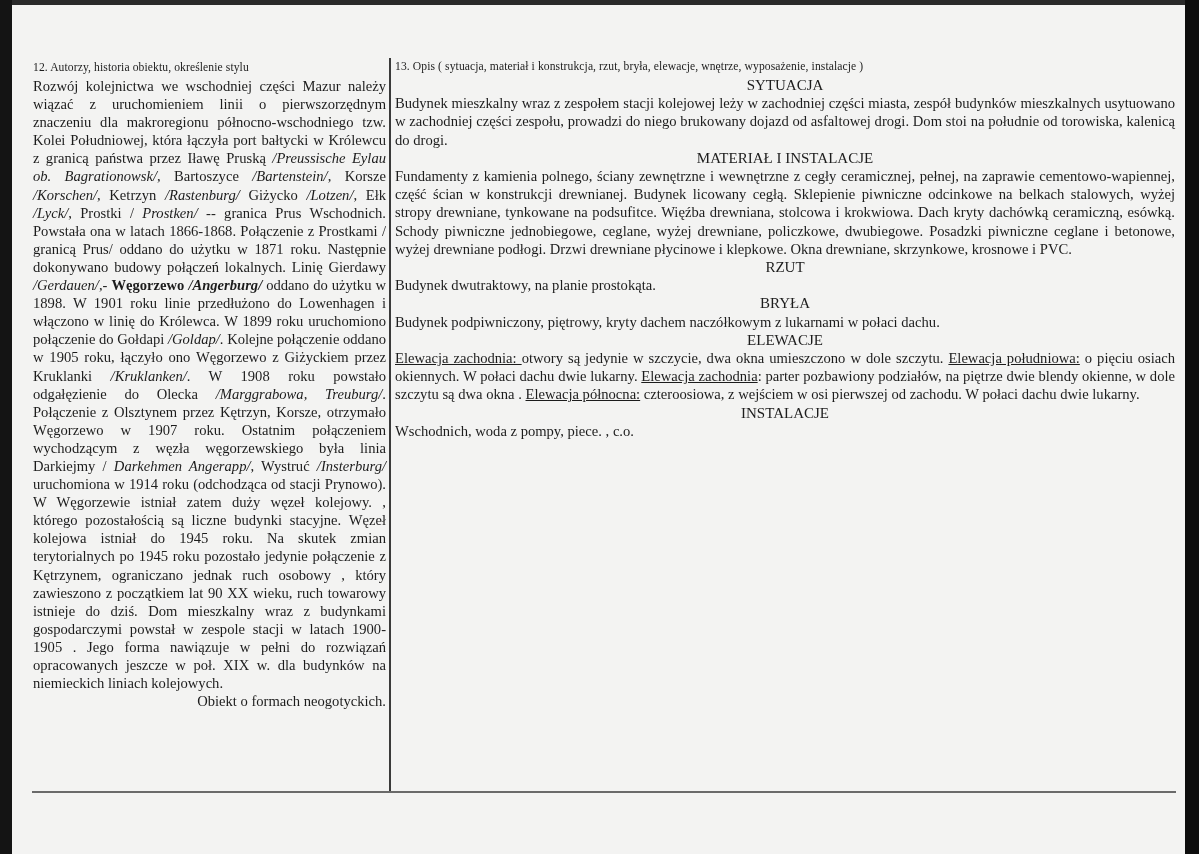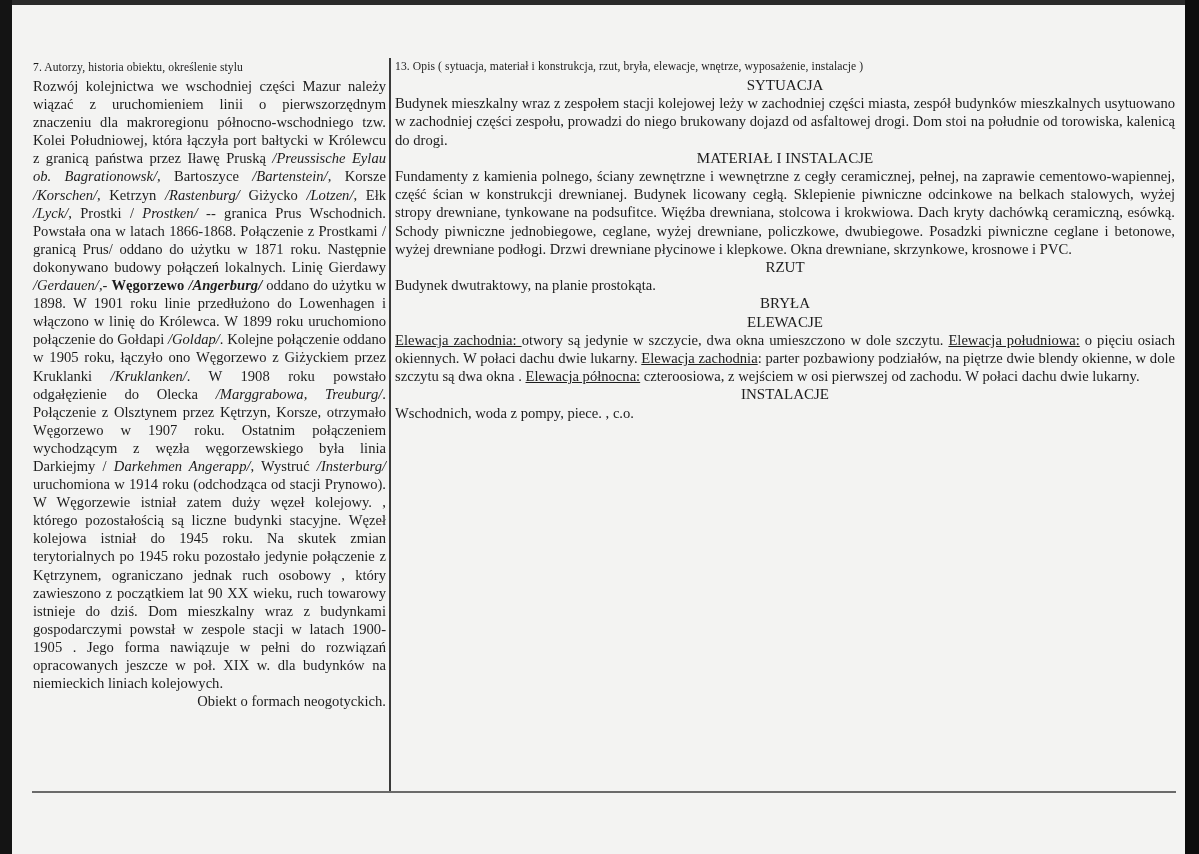--- a/index.html
+++ b/index.html
@@ -51,21 +51,21 @@
 
 <div class="top-shadow"></div>
 <div class="left-shadow"></div>
 <div class="page"></div>
 <div class="right-shadow"></div>
 
 <div class="vdivider"></div>
 <div class="hdivider"></div>
 
 <div class="col-left">
-  <div class="section-heading-small">7. Autorzy, historia obiektu, określenie stylu</div>
+  <div class="section-heading-small">12. Autorzy, historia obiektu, określenie stylu</div>
   <div class="para">
     <p><span>Rozwój kolejnictwa we wschodniej części Mazur należy wiązać z uruchomieniem linii o pierwszorzędnym znaczeniu dla makroregionu północno-wschodniego tzw. Kolei Południowej, która łączyła port bałtycki w Królewcu z granicą państwa  przez Iławę Pruską </span><span class="it">/Preussische Eylau ob. Bagrationowsk/</span><span>, Bartoszyce </span><span class="it">/Bartenstein/</span><span>, Korsze </span><span class="it">/Korschen/</span><span>, Ketrzyn </span><span class="it">/Rastenburg/</span><span> Giżycko </span><span class="it">/Lotzen/</span><span>, Ełk </span><span class="it">/Lyck/</span><span>, Prostki / </span><span class="it">Prostken/</span><span> -- granica Prus Wschodnich. Powstała ona w latach 1866-1868. Połączenie z Prostkami / granicą Prus/ oddano do użytku w 1871 roku. Następnie dokonywano budowy połączeń lokalnych. Linię Gierdawy </span><span class="it">/Gerdauen/</span><span>,- </span><span class="b">Węgorzewo </span><span class="b it">/Angerburg/</span><span> oddano do użytku w 1898. W 1901 roku linie przedłużono do Lowenhagen i włączono w linię do Królewca. W 1899 roku uruchomiono połączenie do Gołdapi </span><span class="it">/Goldap/</span><span>. Kolejne połączenie oddano w 1905 roku, łączyło ono Węgorzewo z Giżyckiem  przez Kruklanki </span><span class="it">/Kruklanken/</span><span>. W 1908 roku powstało odgałęzienie do Olecka </span><span class="it">/Marggrabowa, Treuburg/</span><span>. Połączenie z Olsztynem przez Kętrzyn, Korsze, otrzymało Węgorzewo w  1907 roku. Ostatnim połączeniem wychodzącym z węzła węgorzewskiego była linia  Darkiejmy / </span><span class="it">Darkehmen Angerapp/</span><span>, Wystruć </span><span class="it">/Insterburg/</span><span> uruchomiona w 1914 roku (odchodząca od stacji Prynowo). W Węgorzewie istniał zatem duży węzeł kolejowy. , którego pozostałością są liczne budynki stacyjne. Węzeł kolejowa istniał do 1945 roku. Na skutek zmian terytorialnych po 1945 roku pozostało jedynie połączenie z Kętrzynem, ograniczano jednak ruch osobowy , który zawieszono z początkiem lat 90 XX wieku, ruch towarowy istnieje do dziś. Dom mieszkalny wraz z budynkami gospodarczymi powstał w zespole stacji w latach 1900- 1905 . Jego forma nawiązuje w pełni do rozwiązań opracowanych jeszcze w poł. XIX w. dla budynków na niemieckich liniach kolejowych.</span></p>
     <p class="last-line">Obiekt o formach neogotyckich.</p>
   </div>
 </div>
 
 <div class="col-right">
   <div class="section-heading-small">13. Opis ( sytuacja, materiał i konstrukcja, rzut, bryła, elewacje, wnętrze, wyposażenie, instalacje )</div>
 
   <div class="section-title">SYTUACJA</div>
@@ -77,20 +77,23 @@
   <div class="para">
       <p>Fundamenty z kamienia polnego, ściany zewnętrzne i wewnętrzne z cegły ceramicznej, pełnej, na zaprawie cementowo-wapiennej, część ścian w konstrukcji drewnianej. Budynek licowany cegłą. Sklepienie piwniczne odcinkowe na belkach stalowych, wyżej stropy drewniane, tynkowane na podsufitce. Więźba drewniana, stolcowa i krokwiowa. Dach kryty dachówką ceramiczną, esówką. Schody piwniczne jednobiegowe, ceglane, wyżej drewniane, policzkowe, dwubiegowe. Posadzki piwniczne ceglane i betonowe, wyżej drewniane podłogi. Drzwi drewniane płycinowe i klepkowe. Okna drewniane, skrzynkowe, krosnowe i PVC.</p>
     </div>
 
   <div class="section-title">RZUT</div>
   <div class="para">
       <p>Budynek dwutraktowy, na planie prostokąta.</p>
     </div>
 
   <div class="section-title">BRYŁA</div>
+  <div class="para">
+      <p>Budynek  podpiwniczony, piętrowy, kryty dachem naczółkowym z lukarnami w połaci dachu.</p>
+    </div>
 
   <div class="section-title">ELEWACJE</div>
   <div class="para">
     <p><span class="u">Elewacja zachodnia: </span><span>otwory są jedynie w szczycie, dwa okna umieszczono w dole szczytu. </span><span class="u">Elewacja południowa:</span><span> o pięciu osiach okiennych. W połaci dachu dwie lukarny. </span><span class="u">Elewacja zachodnia</span><span>: parter pozbawiony podziałów, na piętrze dwie blendy okienne, w dole szczytu  są dwa okna . </span><span class="u">Elewacja północna:</span><span> czteroosiowa, z wejściem w osi pierwszej od zachodu. W połaci dachu dwie lukarny.</span></p>
   </div>
 
   <div class="section-title">INSTALACJE</div>
   <div class="para">
       <p>Wschodnich, woda z pompy, piece. , c.o.</p>
     </div>

